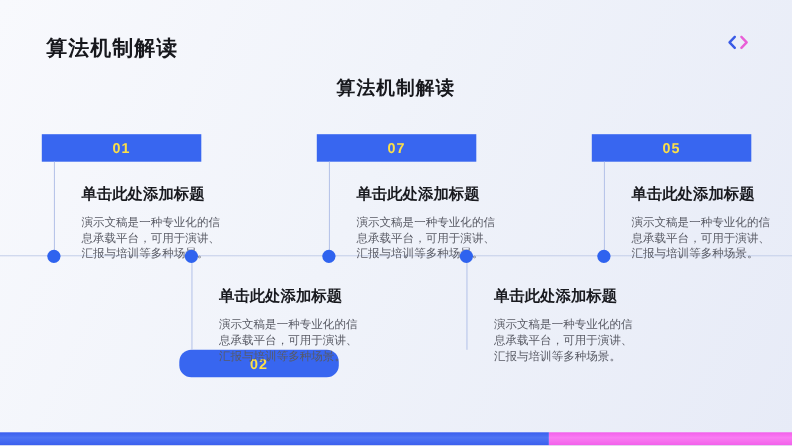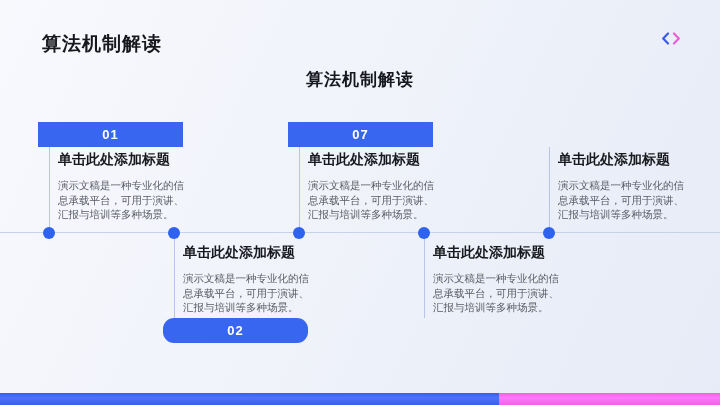--- a/index.html
+++ b/index.html
@@ -27,34 +27,34 @@
   }
   
   .axis{
     position:absolute;left:0;right:0;top:232px;height:1px;
     background:#c7d1ea;
   }
   
   .group{position:absolute;top:0;height:100%;width:165px;}
   .numbox{
     position:absolute;left:0;width:145px;height:25px;
-    background:#3866F0;color:#ffffff;
+    background:#3866F0;color:#fde047;
     font-size:13px;font-weight:bold;letter-spacing:1px;
     display:flex;align-items:center;justify-content:center;
   }
   .group.top .numbox{top:122px;}
   .group.bottom .numbox{top:318px;border-radius:11px;}
   .connector{position:absolute;left:11px;width:1px;background:#b8c5e9;}
   .group.top .connector{top:147px;height:86px;}
   .group.bottom .connector{top:233px;height:85px;}
   .dot{
     position:absolute;left:5px;top:227px;width:12px;height:12px;border-radius:50%;
     background:#2F63EF;
   }
-  .textblock{position:absolute;left:20px;width:140px;}
+  .textblock{position:absolute;left:36px;width:140px;margin-top:17px;}
   .group.top .textblock{top:151px;}
   .group.bottom .textblock{top:244px;}
   .g-title{
     font-size:14px;font-weight:bold;color:#191a1f;margin:0 0 9px 0;cursor:text;
   }
   .g-body{
     font-size:10.5px;line-height:14.5px;color:#585a64;width:132px;cursor:text;
   }
   
   .bar{position:absolute;top:393px;height:12px;}
@@ -124,20 +124,21 @@
   <div class="group bottom" style="left:413px">
     <div class="connector"></div>
     <div class="dot"></div>
     <div class="textblock">
       <div class="g-title">单击此处添加标题</div>
       <div class="g-body">演示文稿是一种专业化的信息承载平台，可用于演讲、汇报与培训等多种场景。</div>
     </div>
   </div>
 
   <div class="group top" style="left:538px">
+    <div class="numbox">05</div>
     <div class="connector"></div>
     <div class="dot"></div>
     <div class="textblock">
       <div class="g-title">单击此处添加标题</div>
       <div class="g-body">演示文稿是一种专业化的信息承载平台，可用于演讲、汇报与培训等多种场景。</div>
     </div>
   </div>
 
   <div class="bar blue"></div>
   <div class="bar pink"></div>

